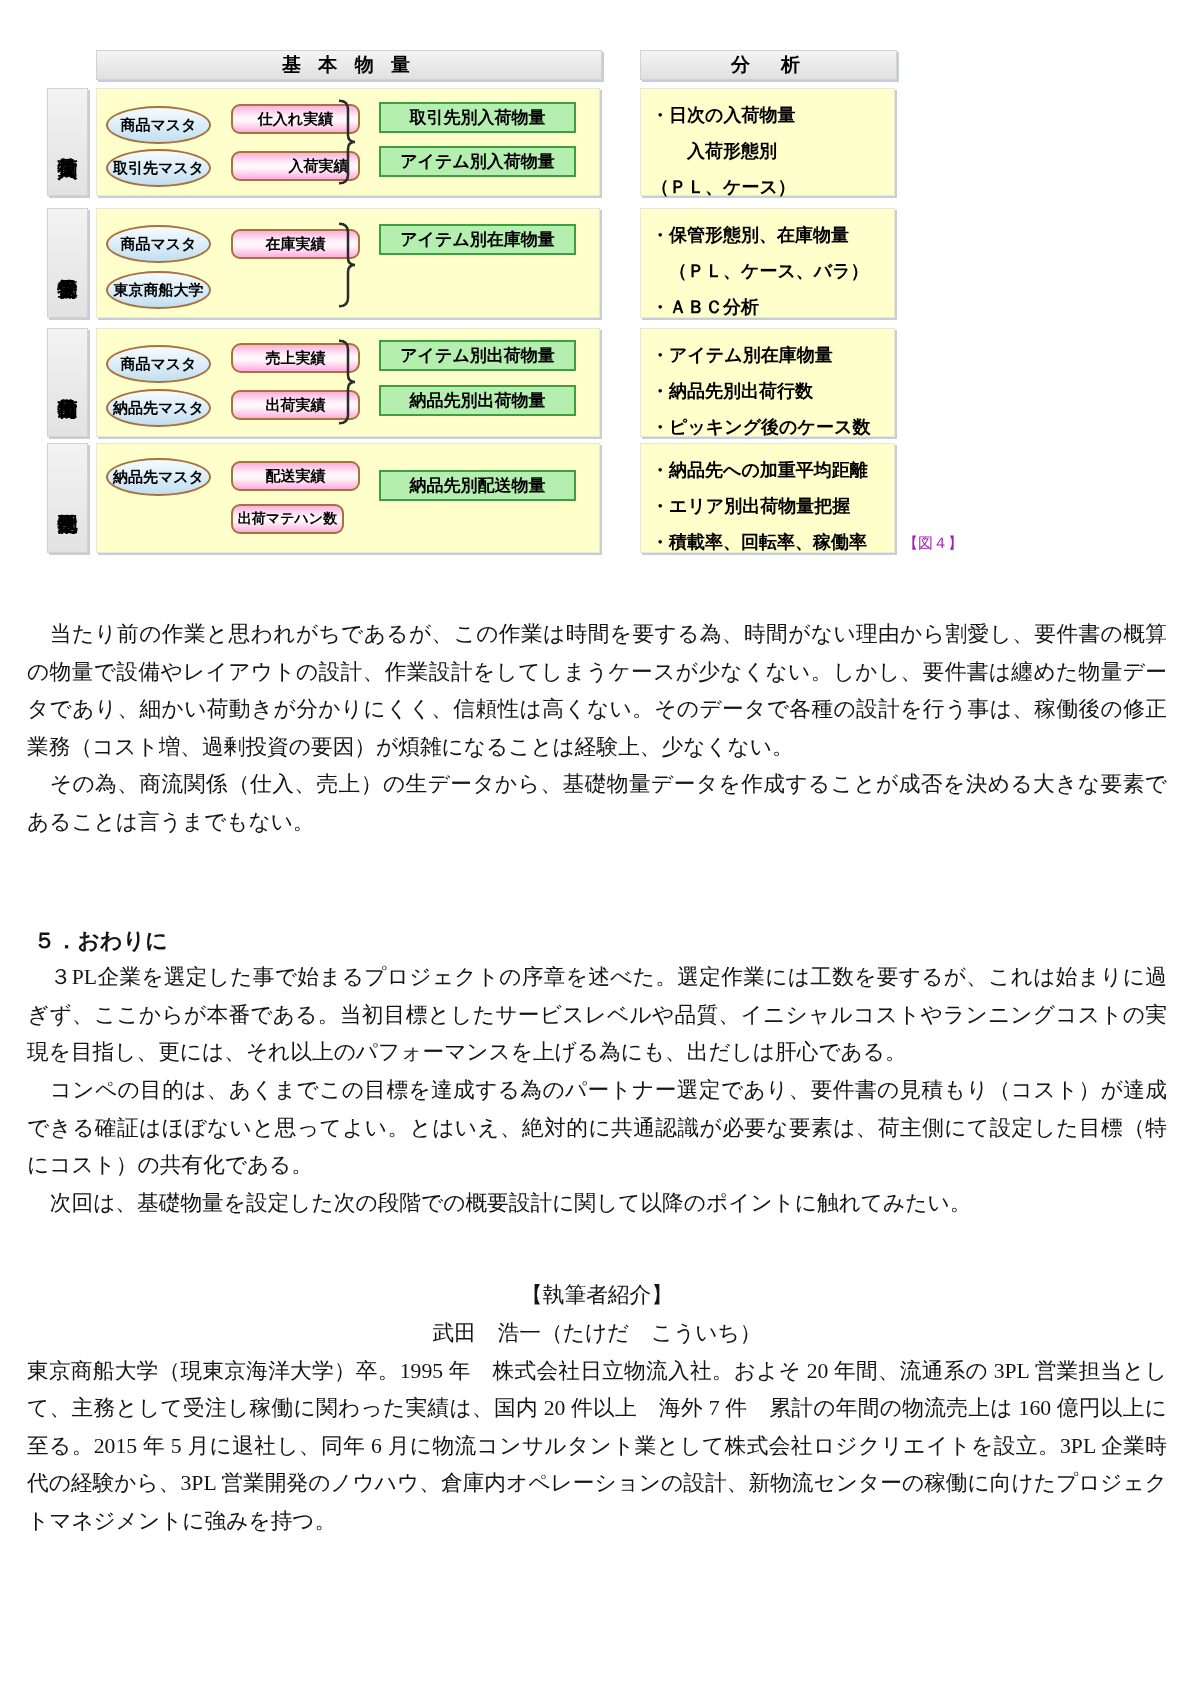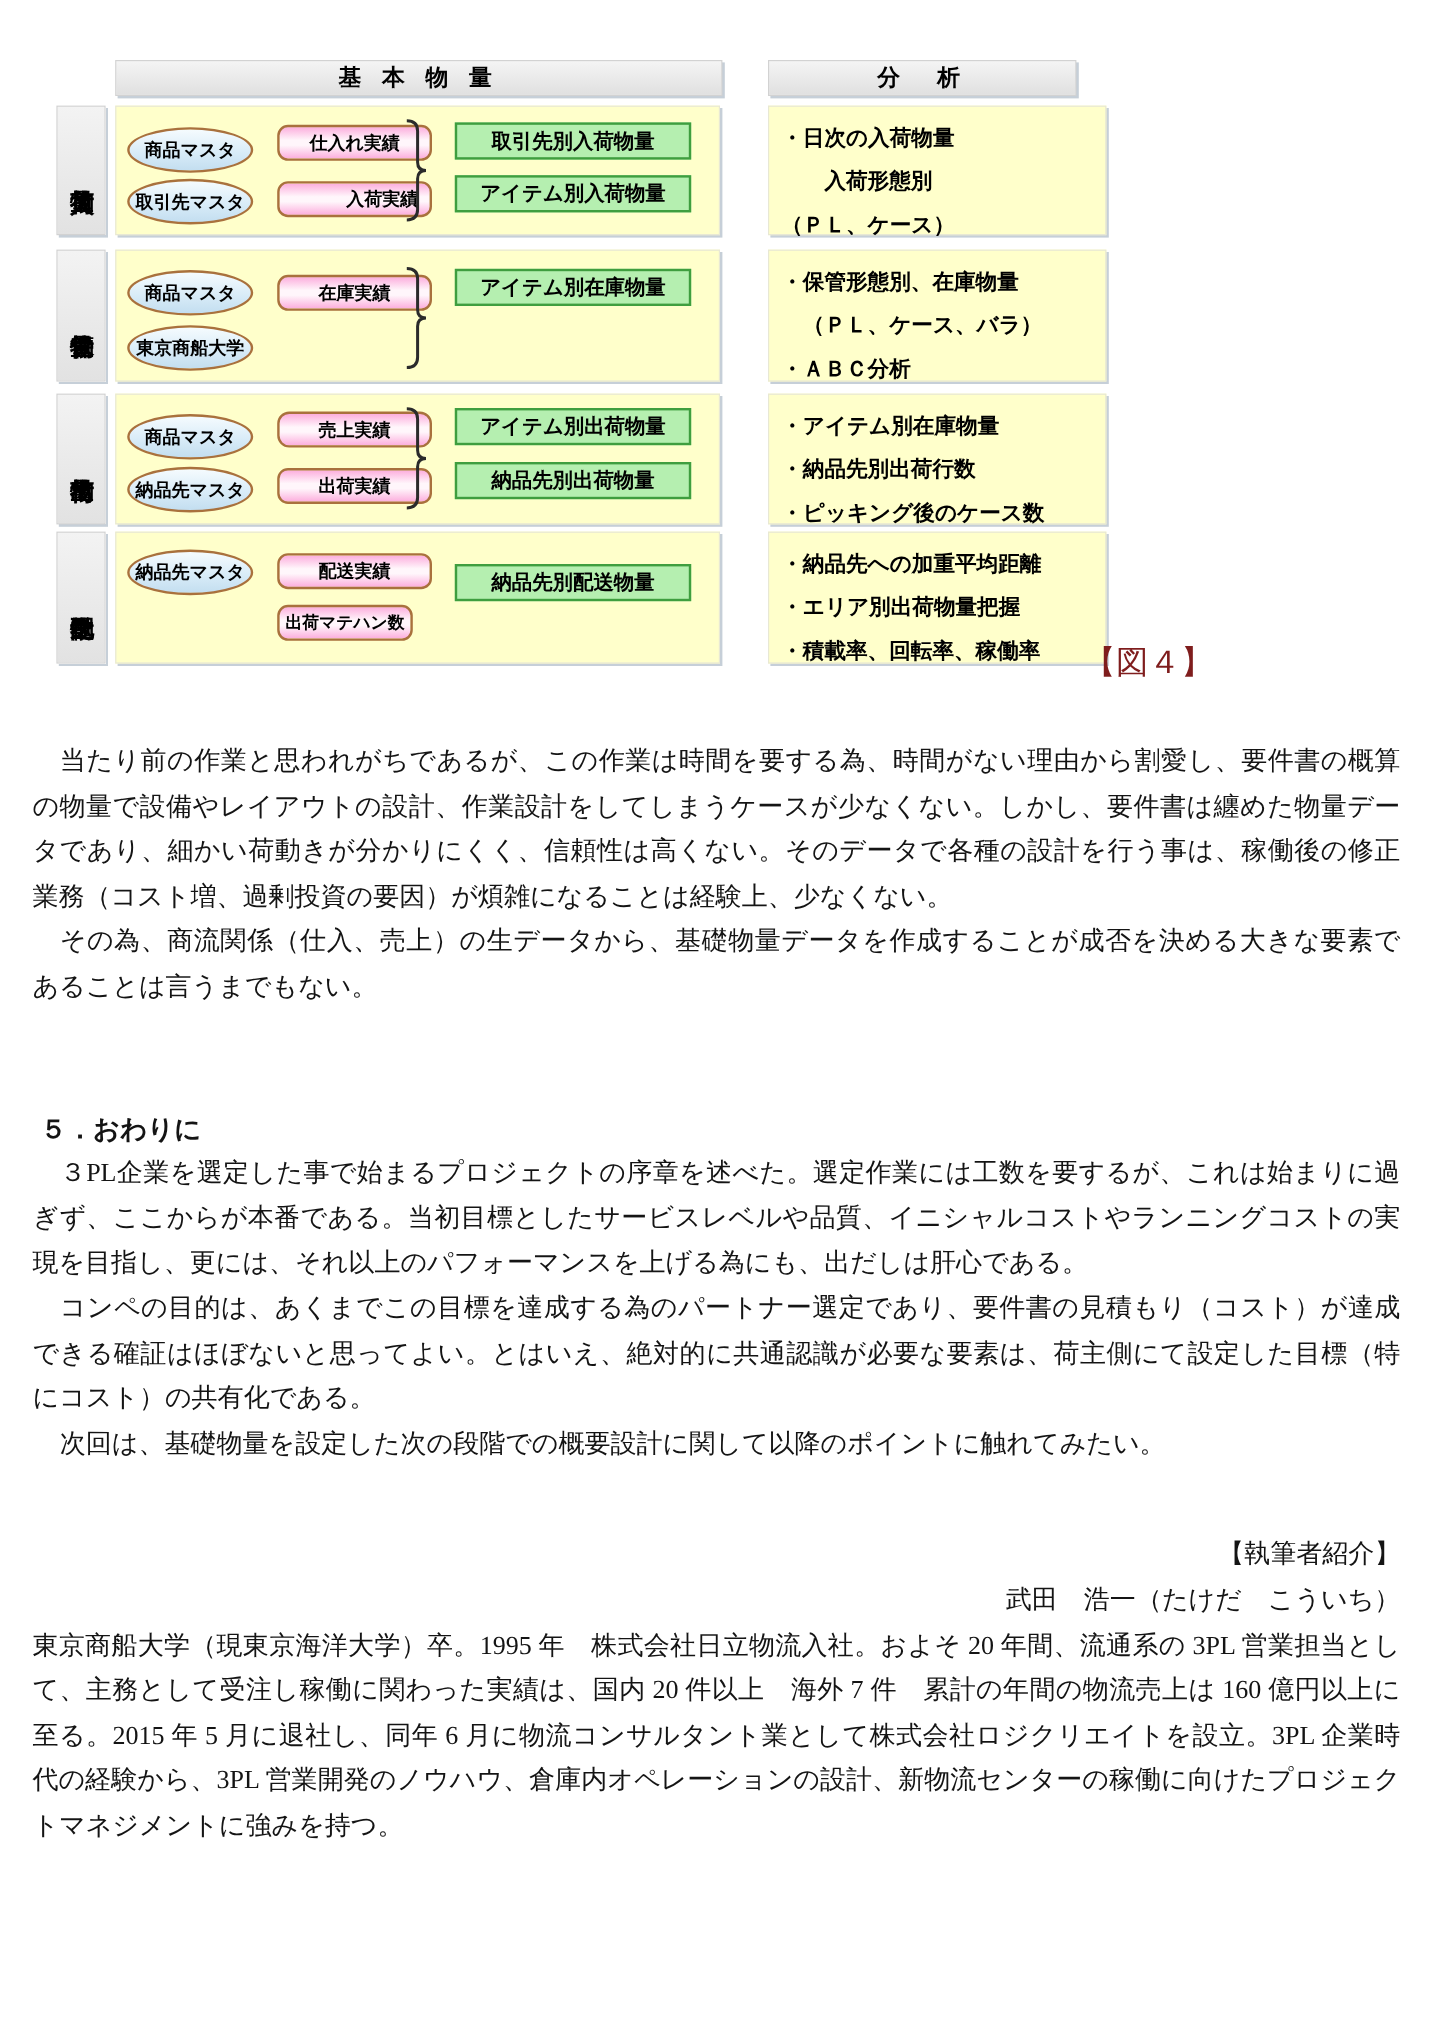--- a/index.html
+++ b/index.html
@@ -16,49 +16,49 @@
   .figrow{position:absolute;left:0;width:1200px;}
   .rowlabel{position:absolute;left:47px;width:41px;top:0;height:100%;
             background:linear-gradient(180deg,#f3f3f3,#e2e2e2);
             border:1px solid #d2d2d2;box-shadow:2px 2px 0 #c6cfd8;box-sizing:border-box;
             display:flex;align-items:center;justify-content:center;
             writing-mode:vertical-rl;text-orientation:upright;
             font-weight:bold;font-size:20px;line-height:1.05;color:#000;}
   .panel{position:absolute;top:0;height:100%;background:#ffffcb;
          border:1px solid #e8e8d4;box-shadow:2px 2px 0 #c6cfd8;box-sizing:border-box;}
   .panel.main{left:96px;width:504px;}
-  .panel.anal{left:640px;width:282px;padding:8px 0 0 10px;box-sizing:border-box;}
+  .panel.anal{left:640px;width:255px;padding:8px 0 0 10px;box-sizing:border-box;}
   .anal-line{font-size:18px;font-weight:bold;line-height:36px;color:#000;white-space:pre;}
   .ellipse{position:absolute;width:105px;height:38px;border-radius:50%;
            background:linear-gradient(180deg,#f5fbfe 0%,#d9ecf8 55%,#c3def0 100%);
            border:2px solid #a9713d;box-sizing:border-box;
            display:flex;align-items:center;justify-content:center;
            font-size:15px;font-weight:bold;color:#000;}
   .pinkbox{position:absolute;width:129px;height:30px;border-radius:9px;
            background:linear-gradient(180deg,#fcaedd 0%,#fff6fb 42%,#fff6fb 58%,#fcaedd 100%);
            border:2px solid #a9713d;box-sizing:border-box;
            display:flex;align-items:center;justify-content:center;
            font-size:15px;font-weight:bold;color:#000;}
   .pinkbox.small{font-size:14px;}
   .greenbox{position:absolute;width:197px;height:31px;background:#b5efb0;
             border:2px solid #3f9e3f;box-sizing:border-box;
             display:flex;align-items:center;justify-content:center;
             font-size:17px;font-weight:bold;color:#000;}
   .brace{position:absolute;width:20px;}
-  .figcap{position:absolute;left:903px;top:534px;font-size:27px;color:#7f1d1d;
+  .figcap{position:absolute;left:903px;top:534px;font-size:15px;color:#a21caf;
           font-family:"Liberation Serif","DejaVu Serif",serif;}
 
   
   .article{position:absolute;left:27px;top:616px;width:1140px;
            font-size:21.7px;line-height:37.6px;text-align:justify;color:#141414;}
   .article p{margin:0;text-indent:1.05em;}
   .article h2{margin:80px 0 0 0;font-size:22px;line-height:37.6px;font-weight:bold;
               text-indent:0.3em;text-align:left;}
   .bio{margin-top:55px;}
-  .bio .line{text-indent:0;text-align:right;}
+  .bio .line{text-indent:0;text-align:center;}
   .bio .biotext{text-indent:0;}
 </style>
 </head>
 <body>
 
 <div class="page">
 
   <div class="fig">
 
     <div class="hdrbar" style="left:96px;top:50px;width:504px;">基 本 物 量</div>

